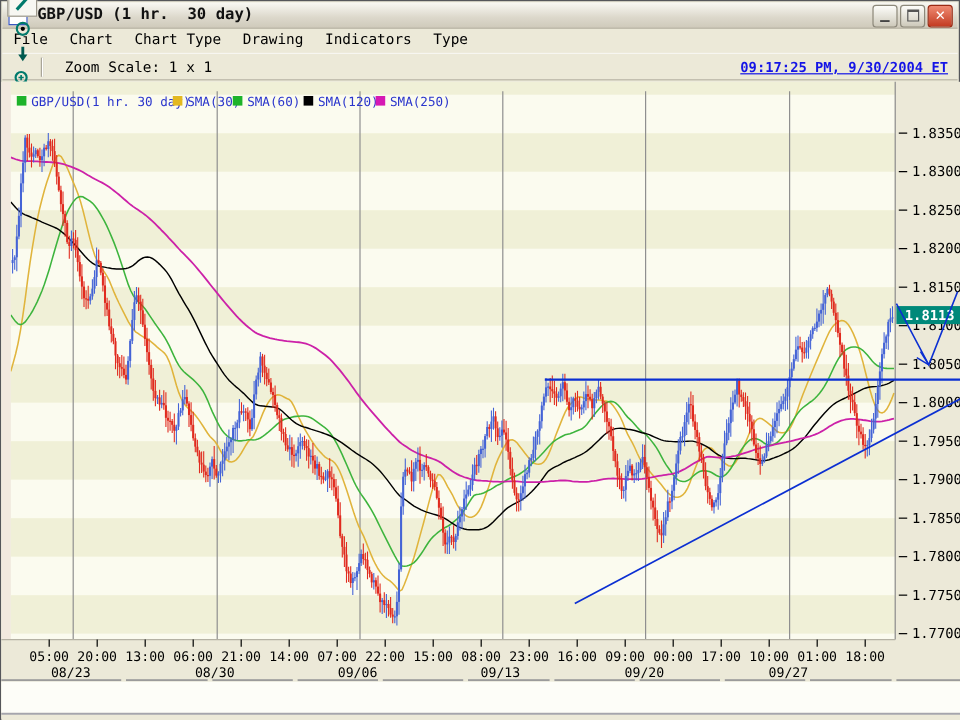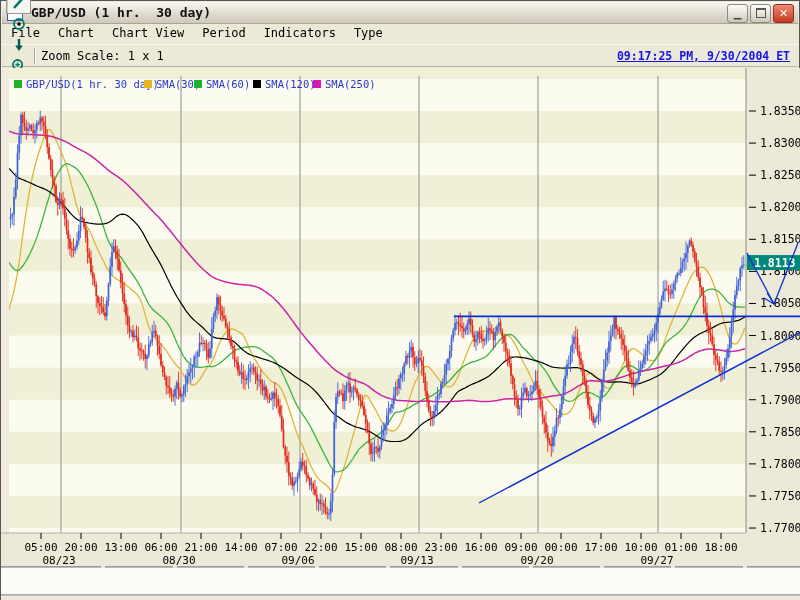--- a/index.html
+++ b/index.html
@@ -21,21 +21,21 @@
   
   .menubar{position:absolute;left:1px;right:1px;top:23px;height:20px;background:#ece9d8;
     display:flex;font:12px "DejaVu Sans Mono",monospace;color:#000;}
   .menu-item{padding:2px 9px;white-space:pre;}
   
   .toolbar{position:absolute;left:1px;right:1px;top:43px;height:23px;background:#ece9d8;
     border-top:1px solid #f7f6f1;border-bottom:1px solid #b9b5a6;display:flex;align-items:center;padding-left:4px;box-sizing:border-box;}
   .tool{width:23px;height:19px;display:flex;align-items:center;justify-content:center;border:1px solid transparent;}
   .tool.pressed{border:1px solid #9a968a;background:#f7f7f2;box-shadow:inset 1px 1px 0 #cfccc0;}
   .tool-sep{width:1px;height:16px;background:#a9a598;border-right:1px solid #fff;margin:0 5px 0 3px;}
-  .zoomscale{font:12px "DejaVu Sans Mono",monospace;color:#000;white-space:pre;}
+  .zoomscale{font:12px "DejaVu Sans Mono",monospace;color:#000;white-space:pre;margin-left:13px;}
   .stamp{position:absolute;right:8px;top:4px;font:bold 11.5px "DejaVu Sans Mono",monospace;color:#1414e6;white-space:pre;text-decoration:underline;}
   
   #chart{position:absolute;left:0;top:67px;}
   text{user-select:none;}
 </style>
 </head>
 <body>
 
 <div id="win">
 
@@ -47,22 +47,22 @@
       <div class="tb-btn">
           <span class="maxglyph"></span>
         </div>
       <div class="tb-btn tb-close">✕</div>
     </div>
   </div>
 
   <div class="menubar">
       <span class="menu-item">File</span>
       <span class="menu-item">Chart</span>
-      <span class="menu-item">Chart View</span>
-      <span class="menu-item">Period</span>
+      <span class="menu-item">Chart Type</span>
+      <span class="menu-item">Drawing</span>
       <span class="menu-item">Indicators</span>
       <span class="menu-item">Type</span>
     </div>
 
   <div class="toolbar">
     <span id="tools">
         <span class="tool pressed">
           <svg width="16" height="16">
             <line x1="3" y1="13" x2="12" y2="3" stroke="#007a6c" stroke-width="2.6"></line>
             <line x1="11" y1="3" x2="13" y2="2" stroke="#063" stroke-width="2"></line>

